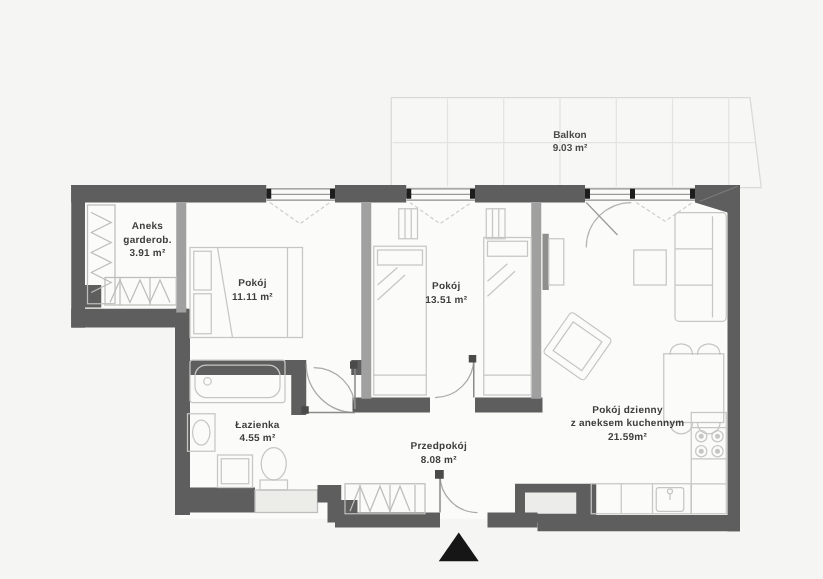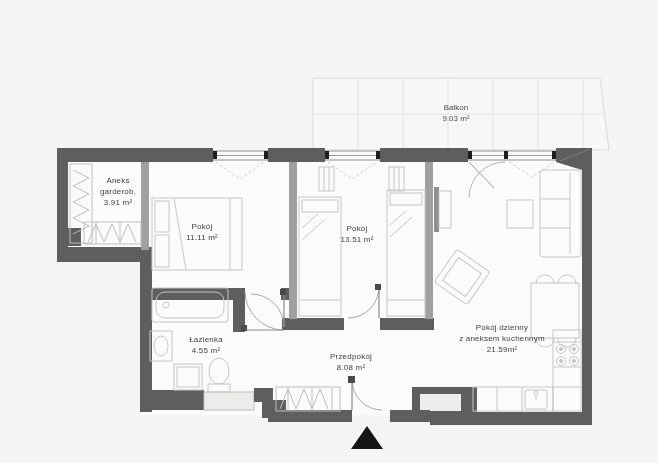--- a/index.html
+++ b/index.html
@@ -1,17 +1,17 @@
 <!DOCTYPE html>
 <html><head>
 <meta charset="utf-8">
 <style>
   html,body{margin:0;padding:0;}
   body{background:#f5f5f3;font-family:"Liberation Sans",sans-serif;}
-  .stage{position:relative;width:658px;height:463px;background:#f5f5f3;overflow:hidden;}
+  .stage{position:relative;width:658px;height:463px;background:#f5f5f3;overflow:hidden;font-weight:bold;}
   svg{display:block;}
   text{font-family:"Liberation Sans","DejaVu Sans",sans-serif;fill:#3e3e3e;}
   .roomname{font-size:8px;letter-spacing:.2px;}
   .roomarea{font-size:8px;letter-spacing:.2px;}
   .balconyname{font-size:8px;fill:#4a4a4a;}
 </style>
 </head>
 <body>
 
 <div class="stage">

